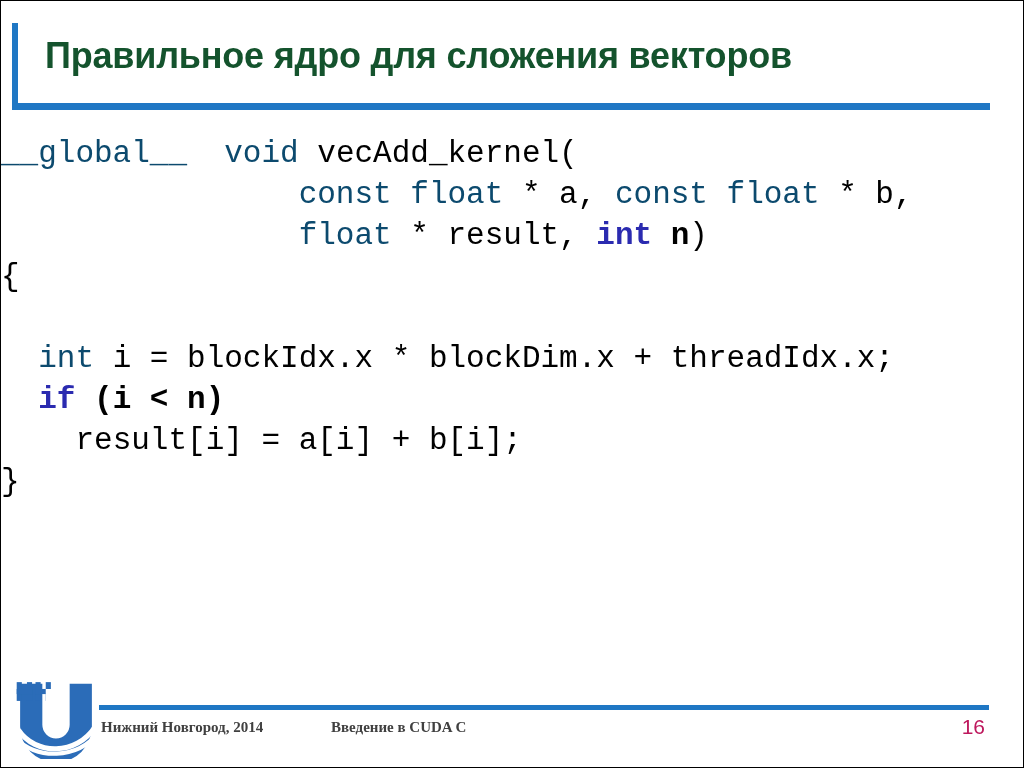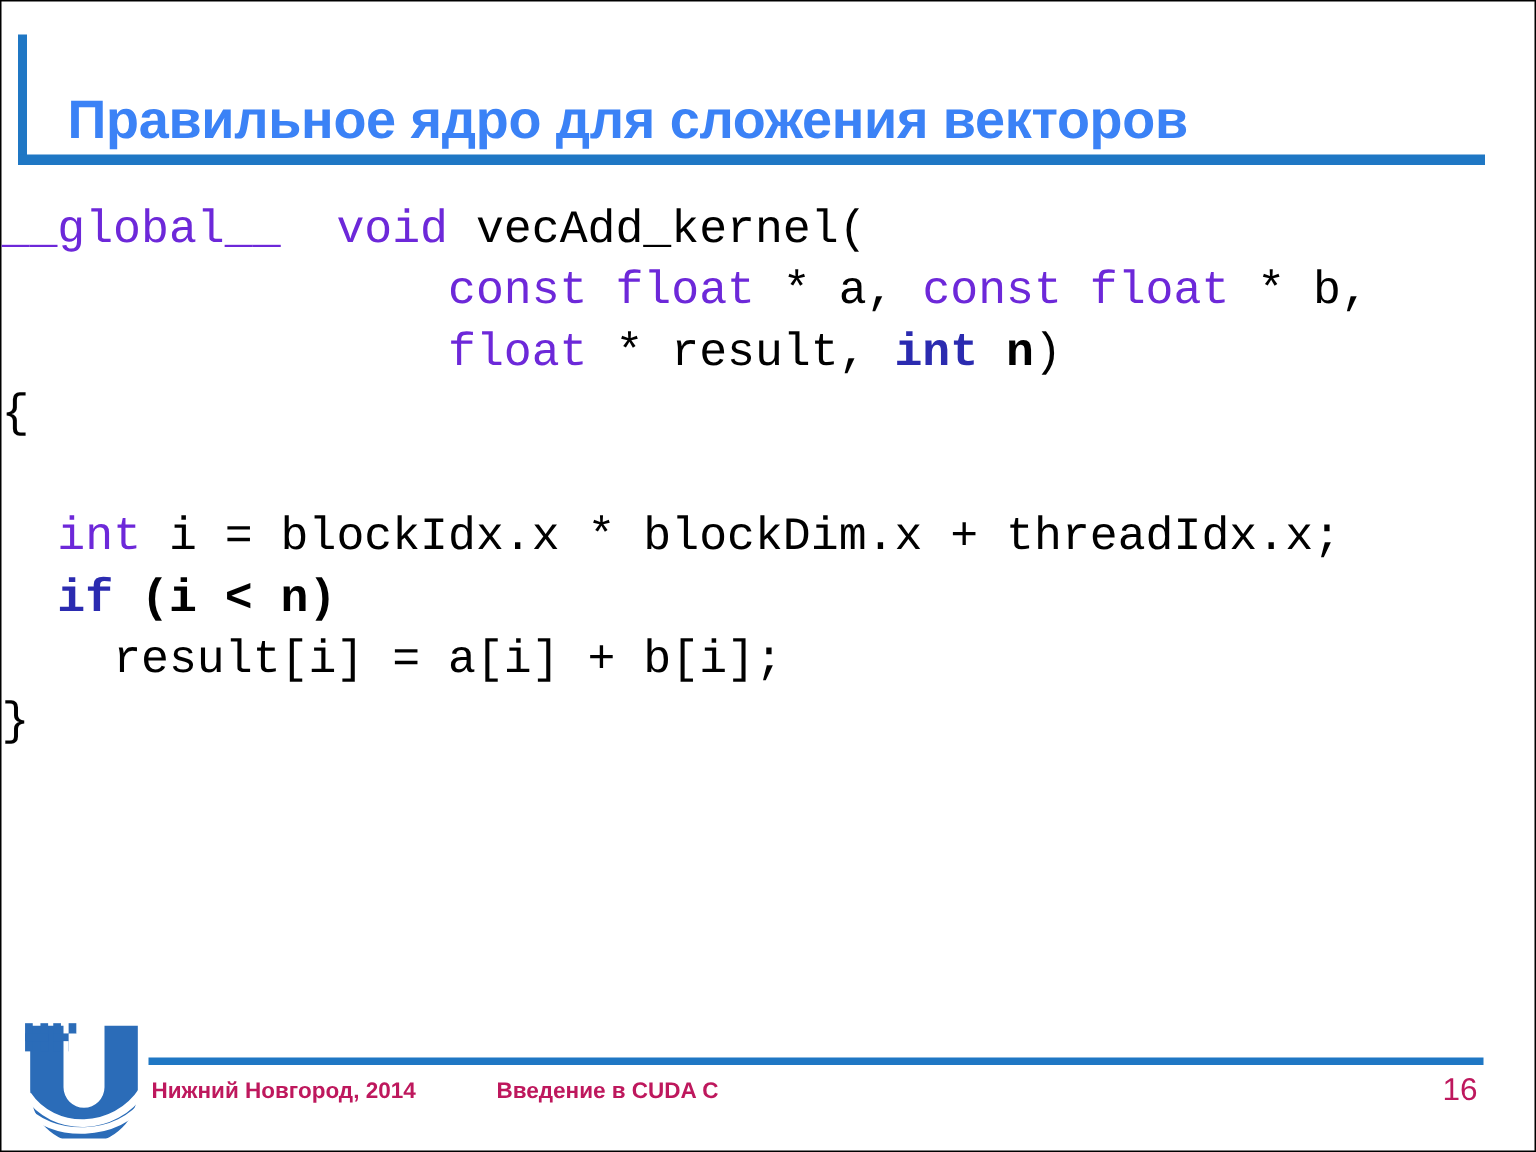--- a/index.html
+++ b/index.html
@@ -45,43 +45,42 @@
     height: 7px;
     background: #1F77C4;
   }
   .slide-title {
     position: absolute;
     left: 44px;
     top: 12px;
     font-family: "Liberation Sans", sans-serif;
     font-size: 36px;
     font-weight: bold;
-    color: #3b82f6;
+    color: #14532d;
     letter-spacing: -0.2px;
     white-space: nowrap;
-    margin-top: 24px;
   }
 
   
   .code-area {
     position: absolute;
     left: 0px;
     top: 132px;
     width: 1024px;
     font-family: "Liberation Mono", "DejaVu Sans Mono", monospace;
     font-size: 31px;
     line-height: 41px;
     color: #000000;
     white-space: pre;
   }
   .code-line {
     white-space: pre;
     height: 41px;
   }
-  .kw     { color: #6d28d9; }
+  .kw     { color: #0c4a6e; }
   .kw-b   { color: #2B2BB0; font-weight: bold; }
   .bk-b   { color: #000000; font-weight: bold; }
 
   
   .footer {
     position: absolute;
     left: 0;
     bottom: 0;
     width: 1024px;
     height: 96px;
@@ -97,24 +96,24 @@
   .footer-logo {
     position: absolute;
     left: 12px;
     top: 6px;
     width: 86px;
     height: 82px;
   }
   .footer-text {
     position: absolute;
     top: 48px;
-    font-family: Liberation Sans, sans-serif;
+    font-family: Liberation Serif, serif;
     font-size: 15px;
     font-weight: bold;
-    color: #be185d;
+    color: #404040;
     white-space: nowrap;
   }
   .footer-place { left: 100px; }
   .footer-course { left: 330px; }
   .page-number {
     position: absolute;
     right: 40px;
     top: 44px;
     font-family: "Liberation Sans", sans-serif;
     font-size: 21px;

